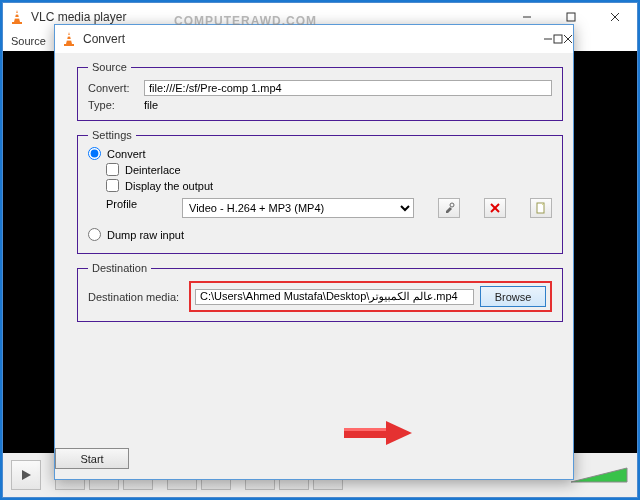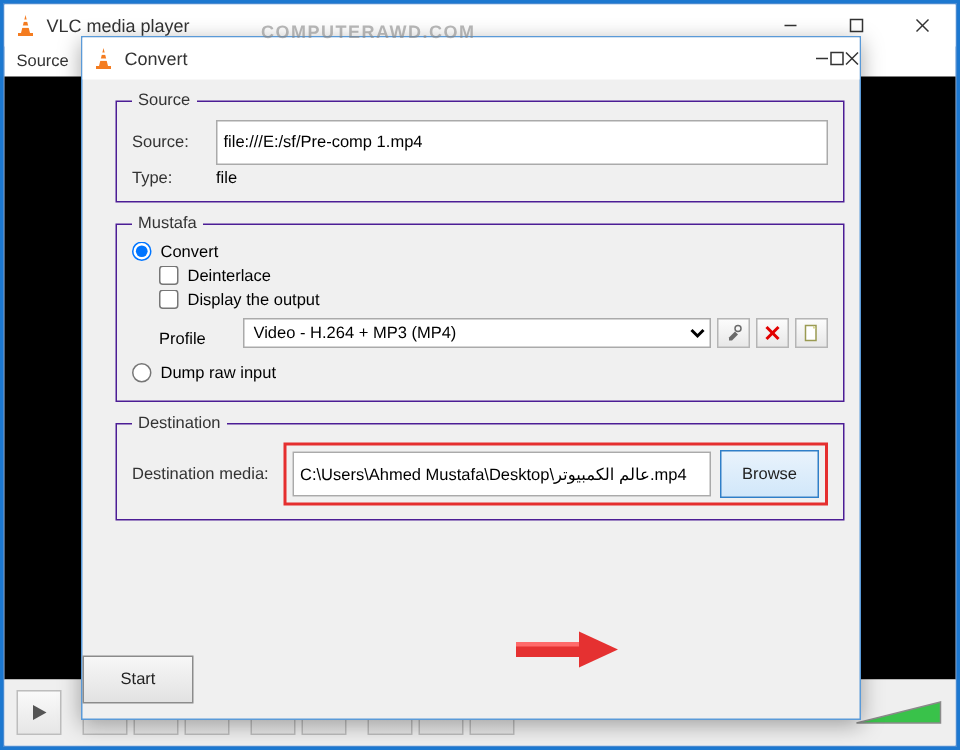--- a/index.html
+++ b/index.html
@@ -20,32 +20,32 @@
 
 .dialog { position: absolute; top: 24px; left: 54px; width: 520px; height: 456px; background: #f0f0f0; border: 1px solid #5a9ad8; box-shadow: 0 3px 14px rgba(0,0,0,0.35); display: flex; flex-direction: column; }
 .dialog .dtitlebar { height: 28px; background: #fff; display: flex; align-items: center; padding: 0 0 0 6px; }
 .dialog .dtitlebar .title { flex: 1; font-size: 12px; color: #333; }
 .dialog .body { flex: 1; padding: 6px 10px; }
 fieldset { border: 1px solid #4c1d95; margin: 2px 0 8px 12px; padding: 4px 10px 6px 10px; }
 legend { font-size: 11px; color: #333; padding: 0 4px; }
 .row { display: flex; align-items: center; margin: 3px 0; gap: 6px; }
 .row label.k { min-width: 50px; color: #333; }
 .row label.k2 { min-width: 95px; color: #333; }
-input[type=text] { border: 1px solid #aaa; background: #fff; height: 30px; padding: 0 4px; font-size: 11px; }
+input[type=text] { border: 1px solid #aaa; background: #fff; height: 16px; padding: 0 4px; font-size: 11px; }
 .srctext { flex: 1; }
 .radio { display: flex; align-items: center; gap: 6px; margin: 2px 0; }
 .checkbox { display: flex; align-items: center; gap: 6px; margin: 3px 0 3px 18px; }
 .checkbox input, .radio input { margin: 0; }
-.profile-row { display: flex; align-items: flex-end; margin: 6px 0 2px 18px; gap: 4px; }
+.profile-row { display: flex; align-items: flex-start; margin: 6px 0 2px 18px; gap: 24px; }
 .profile-row .lbl { min-width: 52px; }
 select { border: 1px solid #aaa; background: #fff; height: 20px; font-size: 11px; padding: 0 2px; flex: 1; }
 .iconbtn { width: 22px; height: 20px; border: 1px solid #b5b5b5; background: linear-gradient(#fcfcfc,#e8e8e8); display: flex; align-items: center; justify-content: center; }
 .dest-box { border: 2px solid #e52f2f; padding: 3px 4px; display: flex; align-items: center; gap: 6px; }
 .dest-box input { flex: 1; }
-.winbutton { min-width: 66px; height: 32px; border: 1px solid #8b8b8b; background: linear-gradient(#f7f7f7,#e2e2e2); font-size: 11px; color: #222; display: inline-flex; align-items: center; justify-content: center; padding: 0 8px; }
+.winbutton { min-width: 66px; height: 21px; border: 1px solid #8b8b8b; background: linear-gradient(#f7f7f7,#e2e2e2); font-size: 11px; color: #222; display: inline-flex; align-items: center; justify-content: center; padding: 0 8px; }
 .winbutton.hl { border: 1px solid #2f7fc9; background: linear-gradient(#e9f3fc,#d1e7fa); }
 .dlg-buttons { display: flex; justify-content: space-between; gap: 8px; padding: 4px 10px 10px 0; }
 .arrow { position: absolute; top: 418px; left: 340px; pointer-events: none; }
 .watermark { position: absolute; top: 14px; left: 174px; font-family: "Arial Black", Arial, sans-serif; font-weight: 900; font-size: 12px; letter-spacing: 1px; color: rgba(135,135,135,0.6); pointer-events: none; }
 svg { display: block; }
 </style>
 </head>
 <body>
 
 <div class="main-window">
@@ -181,31 +181,31 @@
           <line x1="1" y1="1" x2="9" y2="9" stroke="#333"></line>
           <line x1="9" y1="1" x2="1" y2="9" stroke="#333"></line>
         </svg>
       </div>
   </div>
 
   <div class="body">
     <fieldset>
       <legend>Source</legend>
       <div class="row">
-        <label class="k">Source:</label>
+        <label class="k">Convert:</label>
         <input type="text" class="srctext" value="file:///E:/sf/Pre-comp 1.mp4" style="">
       </div>
       <div class="row">
         <label class="k">Type:</label>
         <span>file</span>
       </div>
     </fieldset>
 
     <fieldset style="padding-bottom:10px">
-      <legend>Mustafa</legend>
+      <legend>Settings</legend>
       <div class="radio">
         <input type="radio" checked="" style="">
         <label>Convert</label>
       </div>
       <div class="checkbox">
         <input type="checkbox" style="">
         <label>Deinterlace</label>
       </div>
       <div class="checkbox">
         <input type="checkbox" style="">

